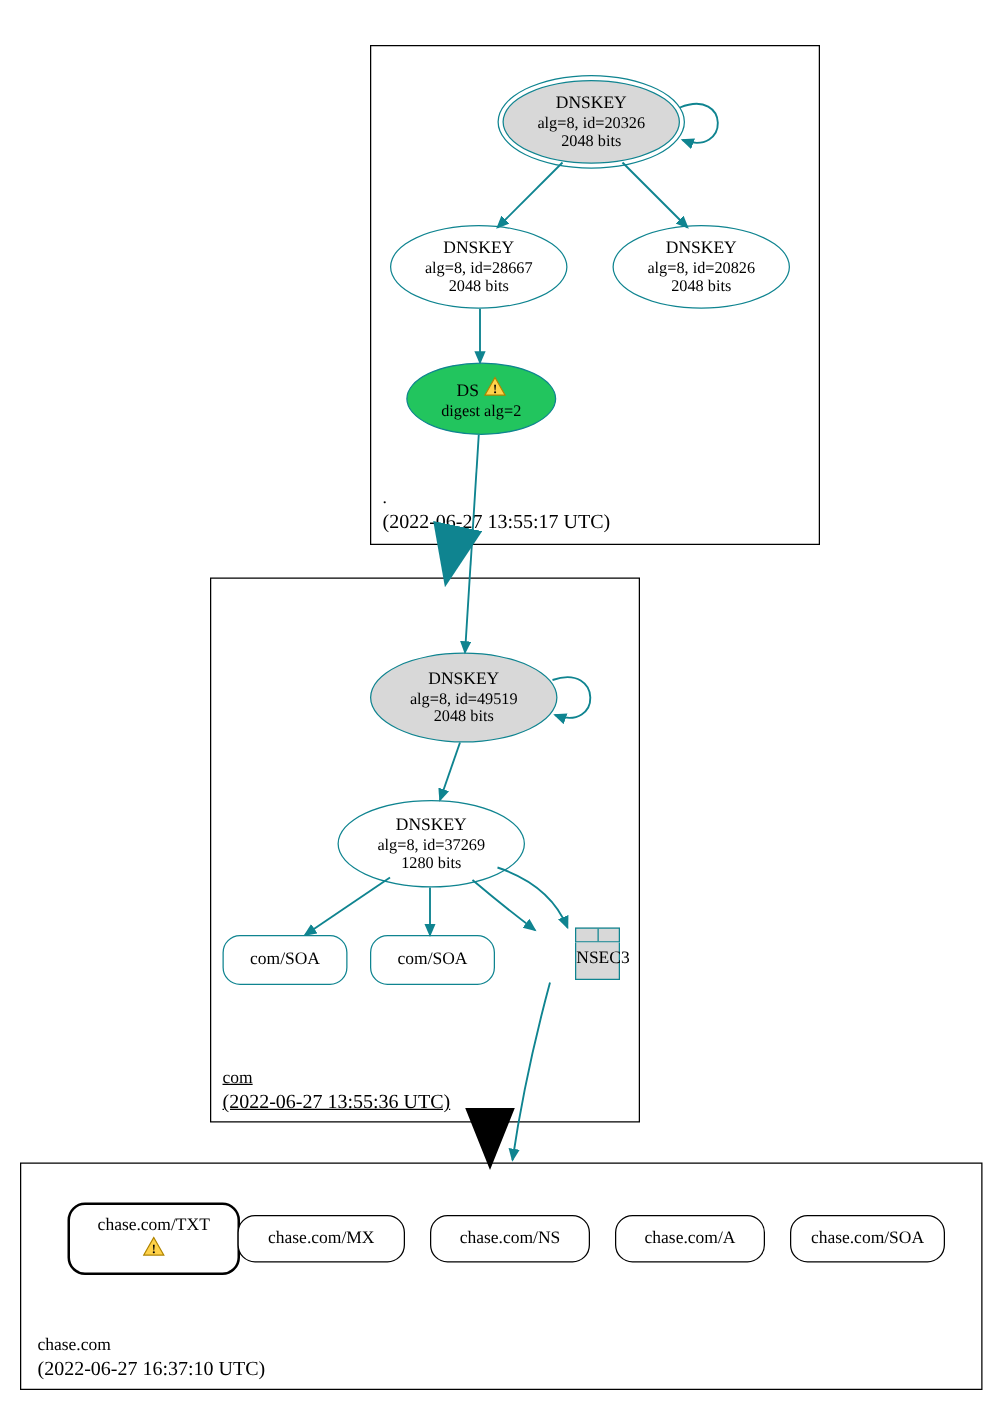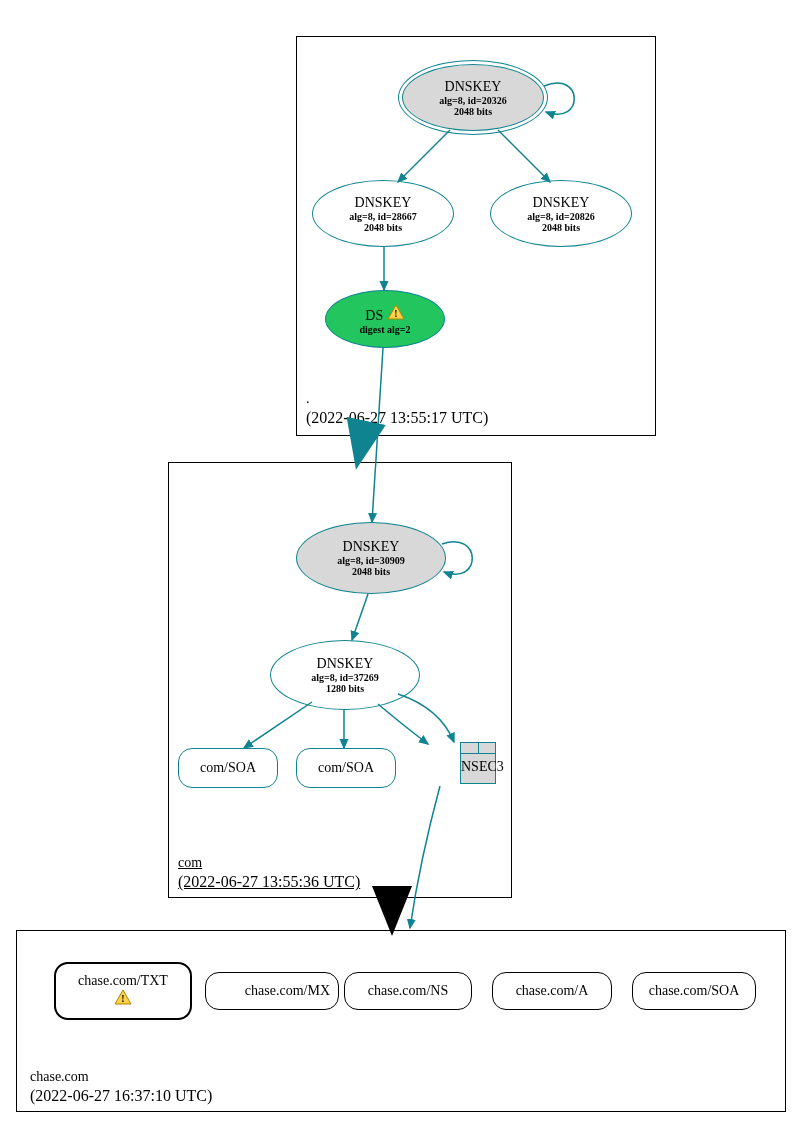--- a/index.html
+++ b/index.html
@@ -29,23 +29,22 @@
     border-radius: 50%;
     text-align: center;
     display: flex;
     flex-direction: column;
     align-items: center;
     justify-content: center;
     font-size: 14px;
     box-sizing: border-box;
   }
   .sub {
-    font-size: 10px;
+    font-size: 13px;
     line-height: 1.1;
-    font-weight: bold;
   }
   .rrect {
     position: absolute;
     border-radius: 14px;
     text-align: center;
     display: flex;
     flex-direction: column;
     align-items: center;
     justify-content: center;
     font-size: 14px;
@@ -116,21 +115,21 @@
           <polygon points="9,1 17,15 1,15" fill="#ffd24a" stroke="#b08400" stroke-width="1"></polygon>
           <text x="9" y="13" text-anchor="middle" font-size="10" font-weight="bold" fill="#000">!</text>
         </svg>
     </span>
   </div>
   <div class="sub">digest alg=2</div>
 </div>
 
 <div class="ellipse" style="left:296px; top:522px; width:150px; height:72px; border:1.5px solid #0f8490; background:#d8d8d8;">
   <div>DNSKEY</div>
-  <div class="sub">alg=8, id=30909</div>
+  <div class="sub">alg=8, id=49519</div>
   <div class="sub">2048 bits</div>
 </div>
 
 <div class="ellipse" style="left:270px; top:640px; width:150px; height:70px; border:1.5px solid #0f8490; background:#fff;">
   <div>DNSKEY</div>
   <div class="sub">alg=8, id=37269</div>
   <div class="sub">1280 bits</div>
 </div>
 
 <div class="rrect" style="left:178px; top:748px; width:100px; height:40px; border:1.5px solid #0f8490; background:#fff;">
@@ -150,21 +149,21 @@
 
 <div class="rrect" style="left:30px; top:962px; width:138px; height:58px; border:2px solid #000; background:#fff;margin-left:24px;">
   <span>chase.com/TXT</span>
   <span class="warn">
     <svg width="18" height="16" viewBox="0 0 18 16">
         <polygon points="9,1 17,15 1,15" fill="#ffd24a" stroke="#b08400" stroke-width="1"></polygon>
         <text x="9" y="13" text-anchor="middle" font-size="10" font-weight="bold" fill="#000">!</text>
       </svg>
   </span>
 </div>
-<div class="rrect" style="left:205px; top:972px; width:134px; height:38px; border:1.5px solid #000; background:#fff;align-items:flex-end;">
+<div class="rrect" style="left:190px; top:972px; width:134px; height:38px; border:1.5px solid #000; background:#fff;">
   <span>chase.com/MX</span>
 </div>
 <div class="rrect" style="left:344px; top:972px; width:128px; height:38px; border:1.5px solid #000; background:#fff;">
   <span>chase.com/NS</span>
 </div>
 <div class="rrect" style="left:492px; top:972px; width:120px; height:38px; border:1.5px solid #000; background:#fff;text-align:center;">
   <span>chase.com/A</span>
 </div>
 <div class="rrect" style="left:632px; top:972px; width:124px; height:38px; border:1.5px solid #000; background:#fff;">
   <span>chase.com/SOA</span>

